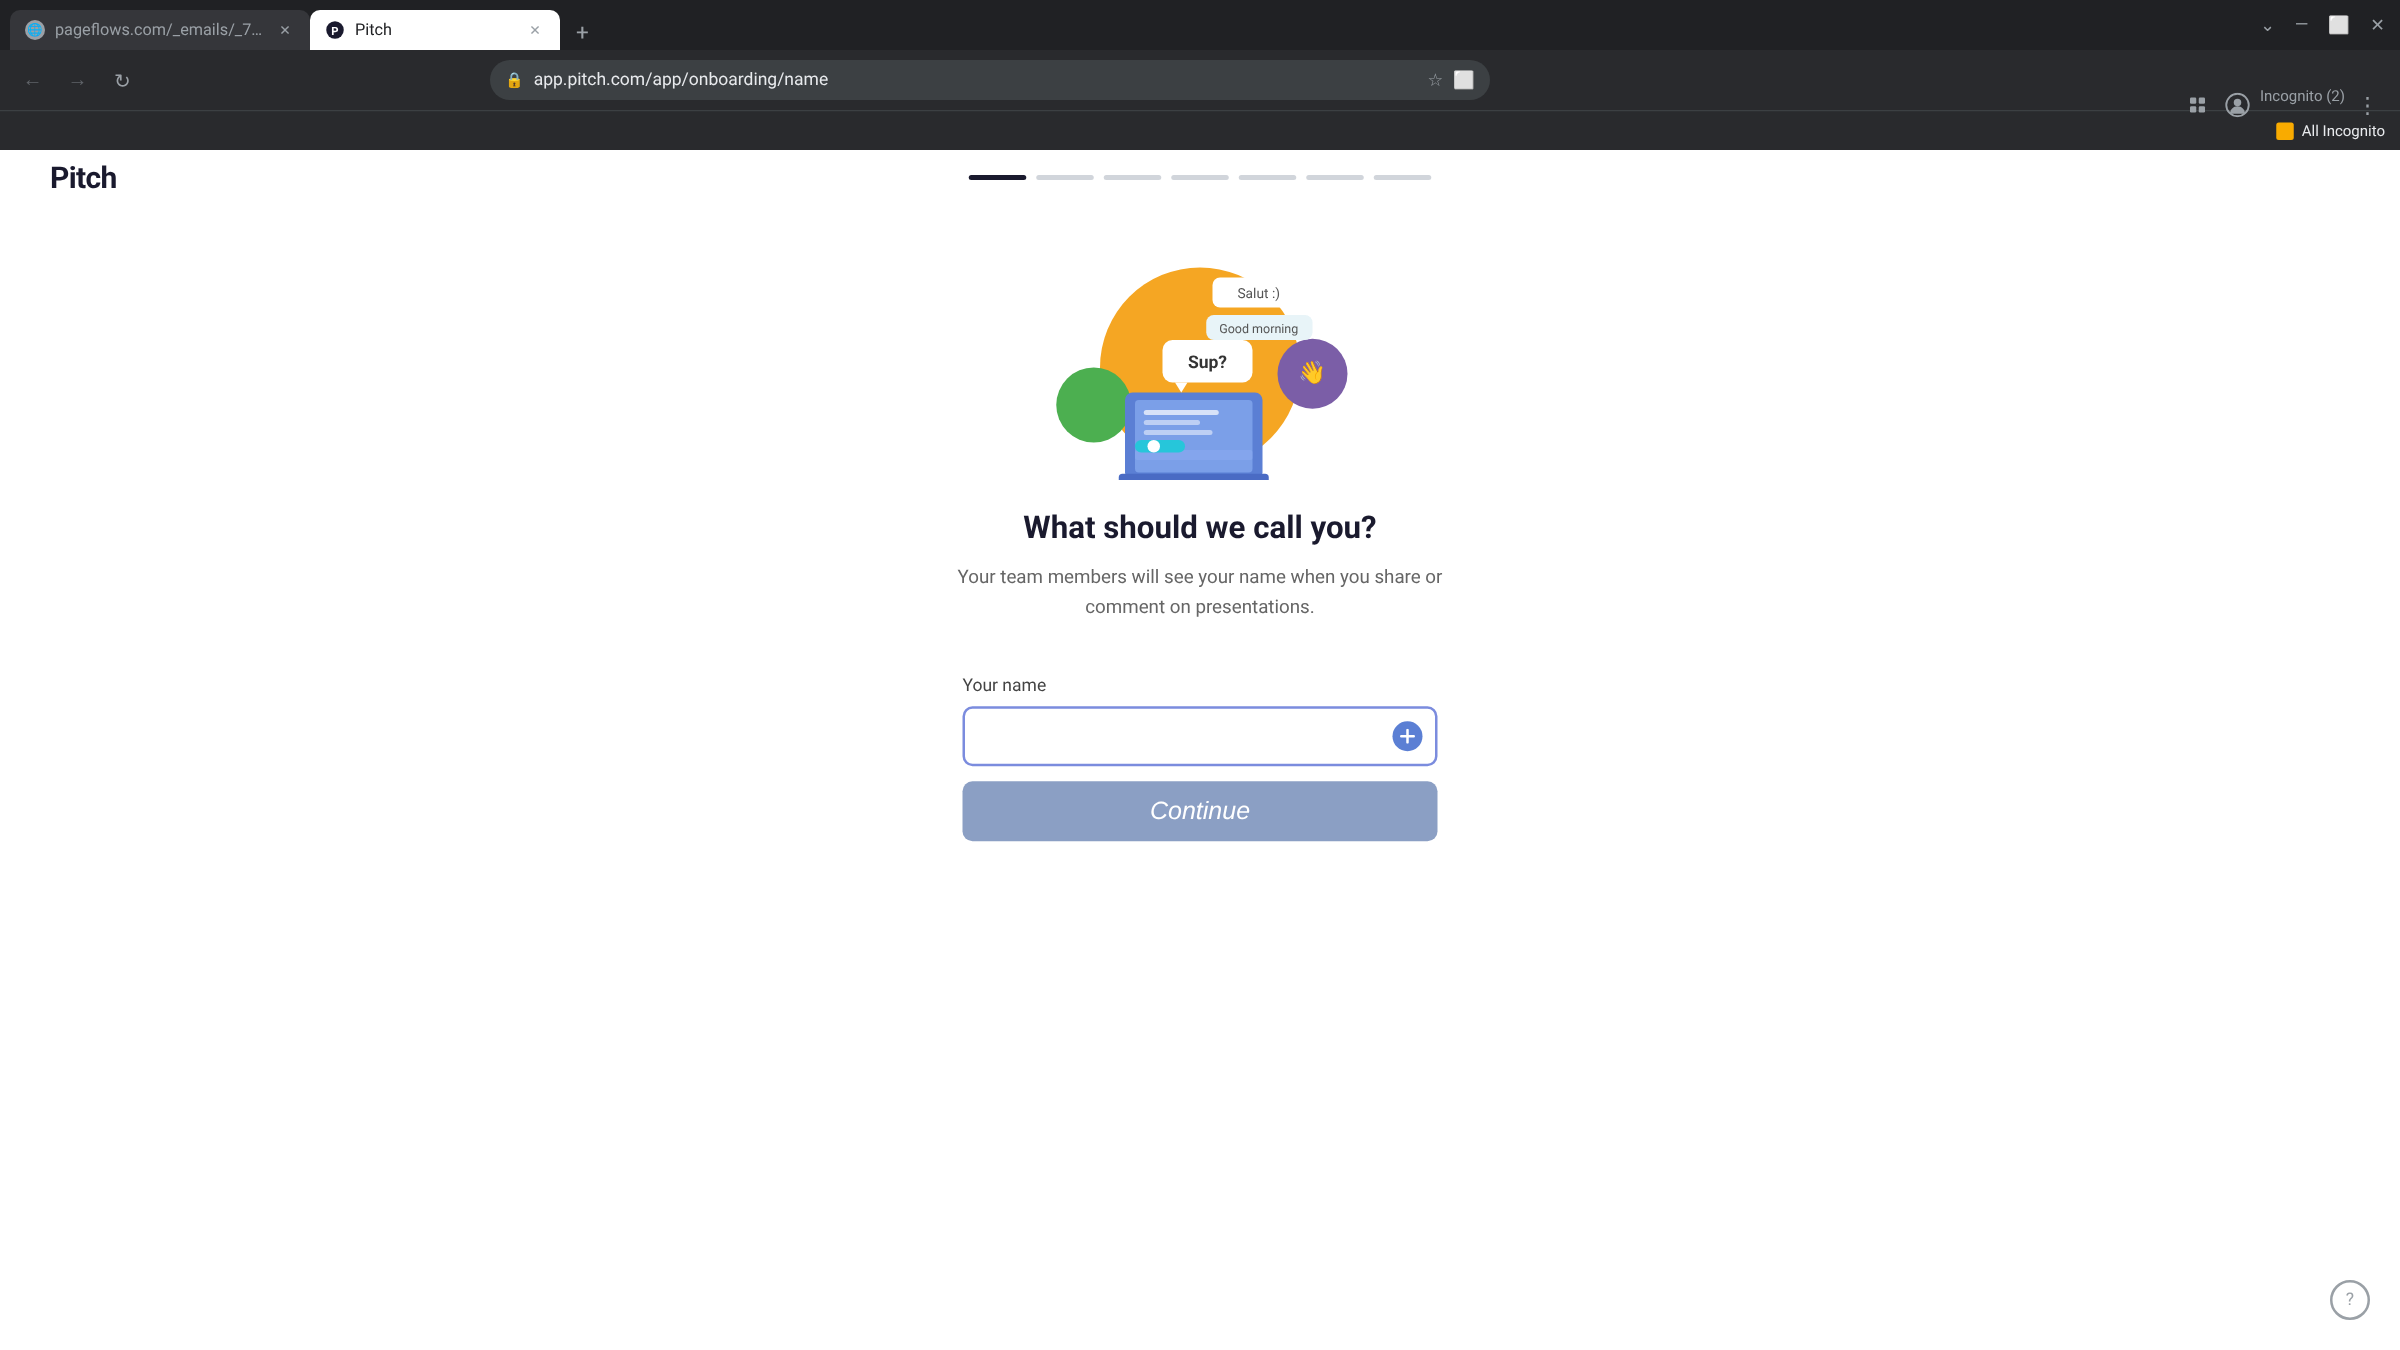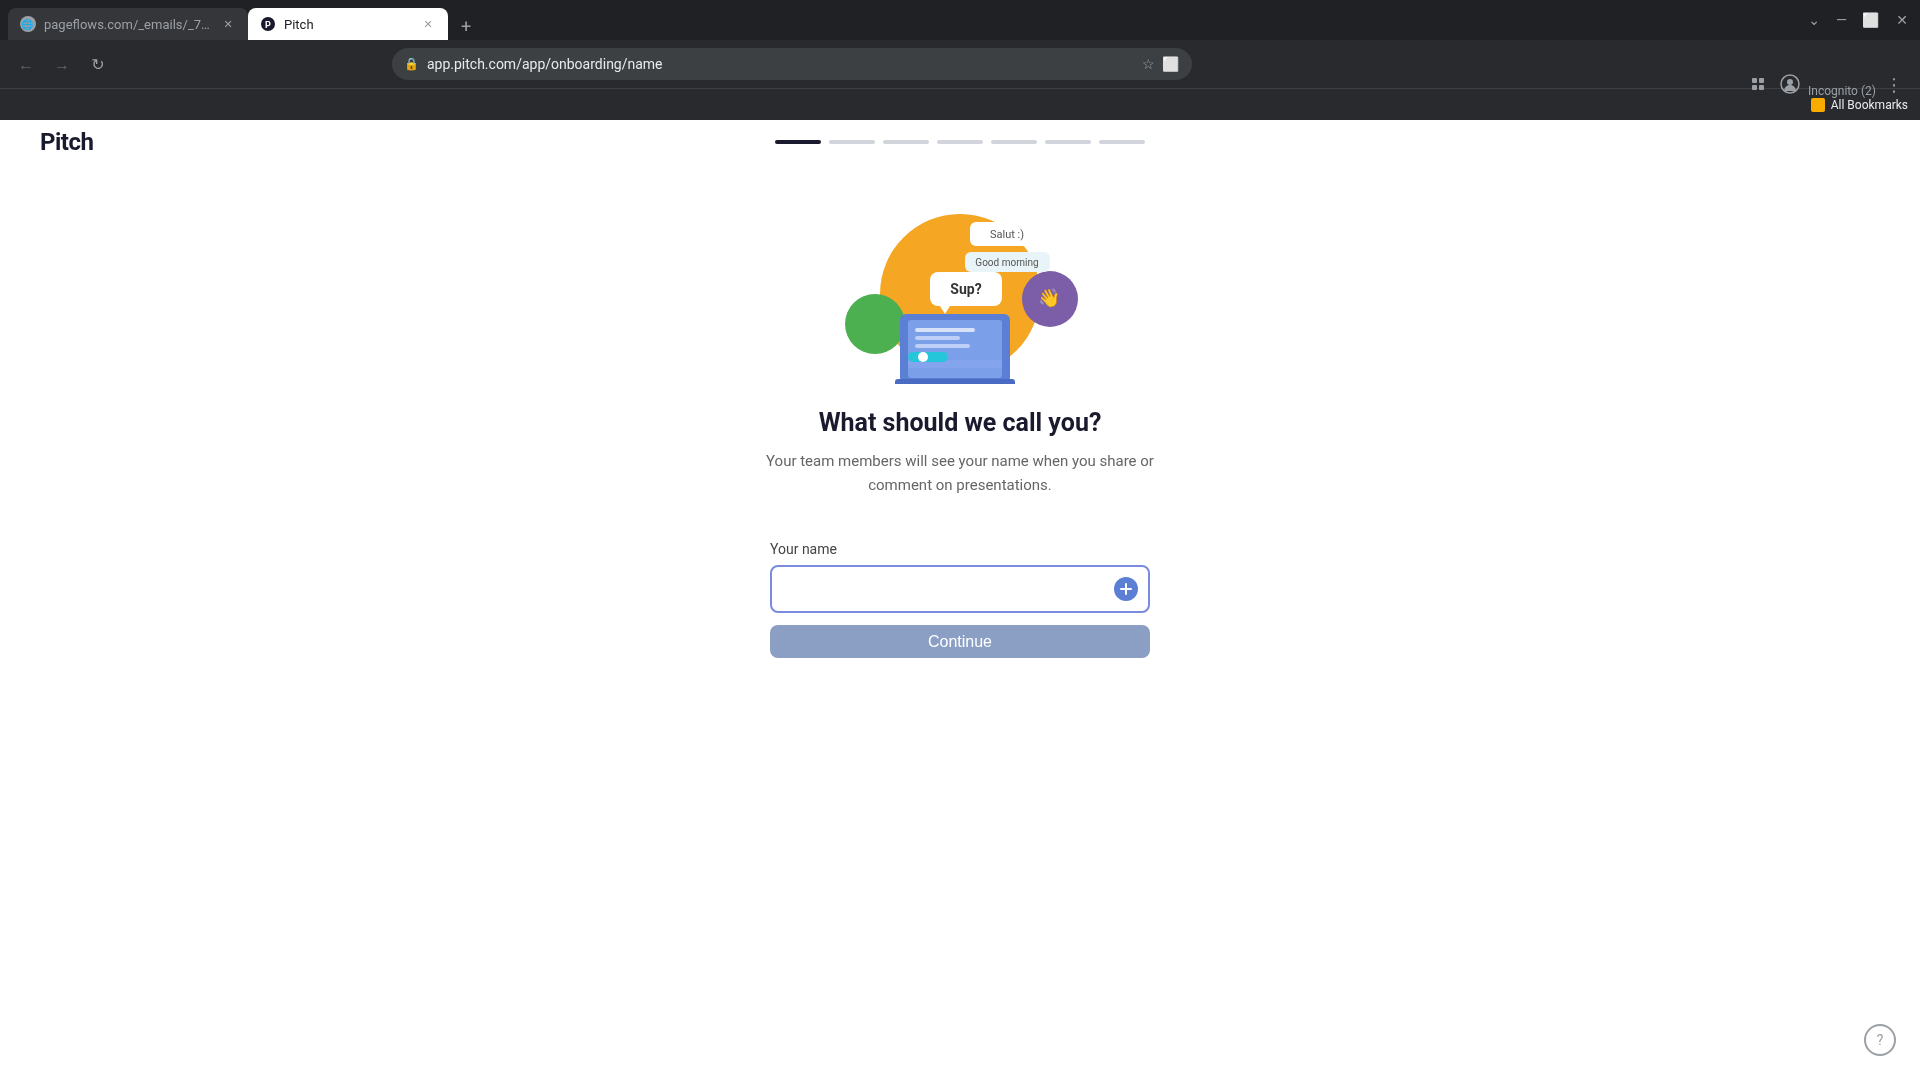--- a/index.html
+++ b/index.html
@@ -173,21 +173,21 @@
       flex: 1;
     }
 
     .address-star {
       color: #9aa0a6;
       font-size: 14px;
     }
 
     .toolbar-right {
       display: flex;
-      align-items: flex-end;
+      align-items: flex-start;
       gap: 4px;
       margin-left: auto;
       margin-top: 40px;
     }
 
     .bookmarks-bar {
       background: #292a2d;
       height: 32px;
       display: flex;
       align-items: center;
@@ -317,29 +317,30 @@
       border-radius: 50%;
       display: flex;
       align-items: center;
       justify-content: center;
       color: #fff;
       font-size: 12px;
     }
 
     .continue-btn {
       width: 100%;
-      height: 33px;
+      height: 48px;
       background: #8b9fc4;
       border: none;
       border-radius: 8px;
       color: #fff;
-      font-size: 16px;
+      font-size: 20px;
       font-weight: 500;
       cursor: pointer;
       transition: background 0.2s;
+      font-style: italic;
     }
 
     .help-icon {
       position: fixed;
       bottom: 24px;
       right: 24px;
       width: 32px;
       height: 32px;
       border-radius: 50%;
       border: 2px solid #9aa0a6;
@@ -415,21 +416,21 @@
         </svg>
       </div>
       <span style="color: #9aa0a6; font-size: 12px;">Incognito (2)</span>
       <div class="nav-btn" style="color: #9aa0a6; font-size: 18px;">⋮</div>
     </div>
   </div>
 
   <div class="bookmarks-bar">
     <div style="margin-left: auto; display: flex; align-items: center; gap: 6px;">
       <div class="bookmark-icon"></div>
-      <span style="color: #e8eaed; font-size: 12px;">All Bookmarks</span>
+      <span style="color: #e8eaed; font-size: 12px;">All Incognito</span>
     </div>
   </div>
 </div>
 
 <div class="page-content">
 
   <div class="page-header">
     <div class="logo">Pitch</div>
 
     <div class="progress-steps">

